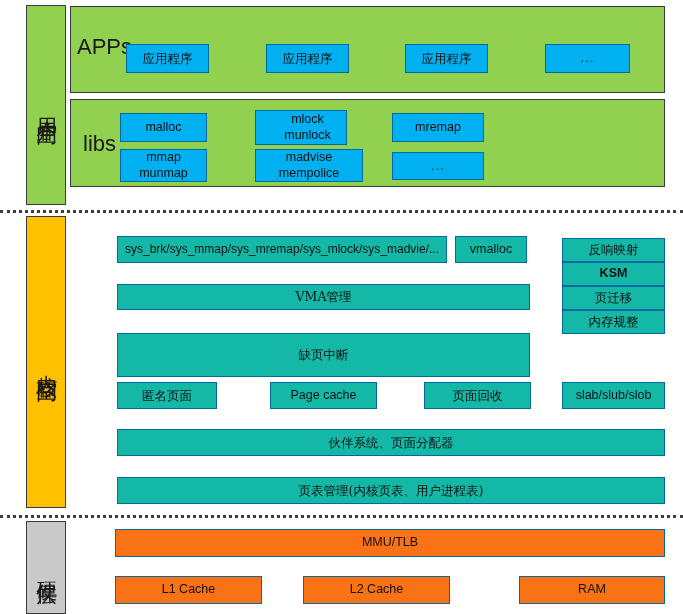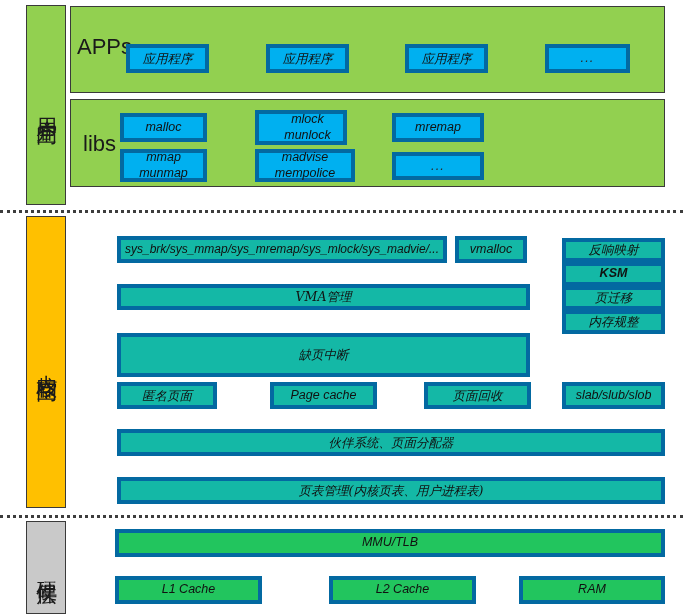--- a/index.html
+++ b/index.html
@@ -56,34 +56,33 @@
     position: absolute;
     font-size: 22px;
     color: #1a1a1a;
     font-family: "Liberation Sans", "DejaVu Sans", sans-serif;
     white-space: nowrap;
   }
 
   .box {
     position: absolute;
     box-sizing: border-box;
-    border: 4px solid #0369a1;
+    border: 1px solid #0369a1;
     display: flex;
     align-items: center;
     justify-content: center;
     text-align: center;
     font-size: 12.5px;
     line-height: 1.25;
     color: #111111;
     padding: 1px 3px;
-    font-style: italic;
   }
   .box.blue { background: #00B0F0; }
   .box.orange { background: #14b8a6; }
-  .box.gray { background: #22c55e; }
+  .box.gray { background: #f97316; }
 
   .box .lines { display: block; }
   .box .lines span { display: block; }
 
   .cjk {
     font-family: "DejaVu Serif", "Liberation Serif", serif;
   }
   .ellipsis {
     font-size: 13px;
     letter-spacing: 1px;
@@ -131,21 +130,21 @@
       <span>mremap</span>
     </span>
   </div>
 
   <div class="box blue" style="left:120px; top:149px; width:87px; height:33px;">
     <span class="lines">
       <span>mmap</span>
       <span>munmap</span>
     </span>
   </div>
-  <div class="box blue" style="left:255px; top:149px; width:100px; height:33px;">
+  <div class="box blue" style="left:255px; top:149px; width:108px; height:33px;">
     <span class="lines">
       <span>madvise</span>
       <span>mempolice</span>
     </span>
   </div>
   <div class="box blue ellipsis" style="left:392px; top:152px; width:92px; height:28px;">...</div>
 
   <div class="box orange" style="left:117px; top:236px; width:330px; height:27px; font-size:12px;">sys_brk/sys_mmap/sys_mremap/sys_mlock/sys_madvie/...</div>
 
   <div class="box orange" style="left:455px; top:236px; width:72px; height:27px;">vmalloc</div>
@@ -164,16 +163,16 @@
   <div class="box orange cjk" style="left:424px; top:382px; width:107px; height:27px;">页面回收</div>
   <div class="box orange" style="left:562px; top:382px; width:103px; height:27px;">slab/slub/slob</div>
 
   <div class="box orange cjk" style="left:117px; top:429px; width:548px; height:27px;">伙伴系统、页面分配器</div>
 
   <div class="box orange cjk" style="left:117px; top:477px; width:548px; height:27px;">页表管理(内核页表、用户进程表)</div>
 
   <div class="box gray" style="left:115px; top:529px; width:550px; height:28px;">MMU/TLB</div>
 
   <div class="box gray" style="left:115px; top:576px; width:147px; height:28px;">L1 Cache</div>
-  <div class="box gray" style="left:329px; top:576px; width:147px; height:28px;">L2 Cache</div>
+  <div class="box gray" style="left:303px; top:576px; width:147px; height:28px;">L2 Cache</div>
   <div class="box gray" style="left:519px; top:576px; width:146px; height:28px;">RAM</div>
 
 </div>
 
 </body></html>

